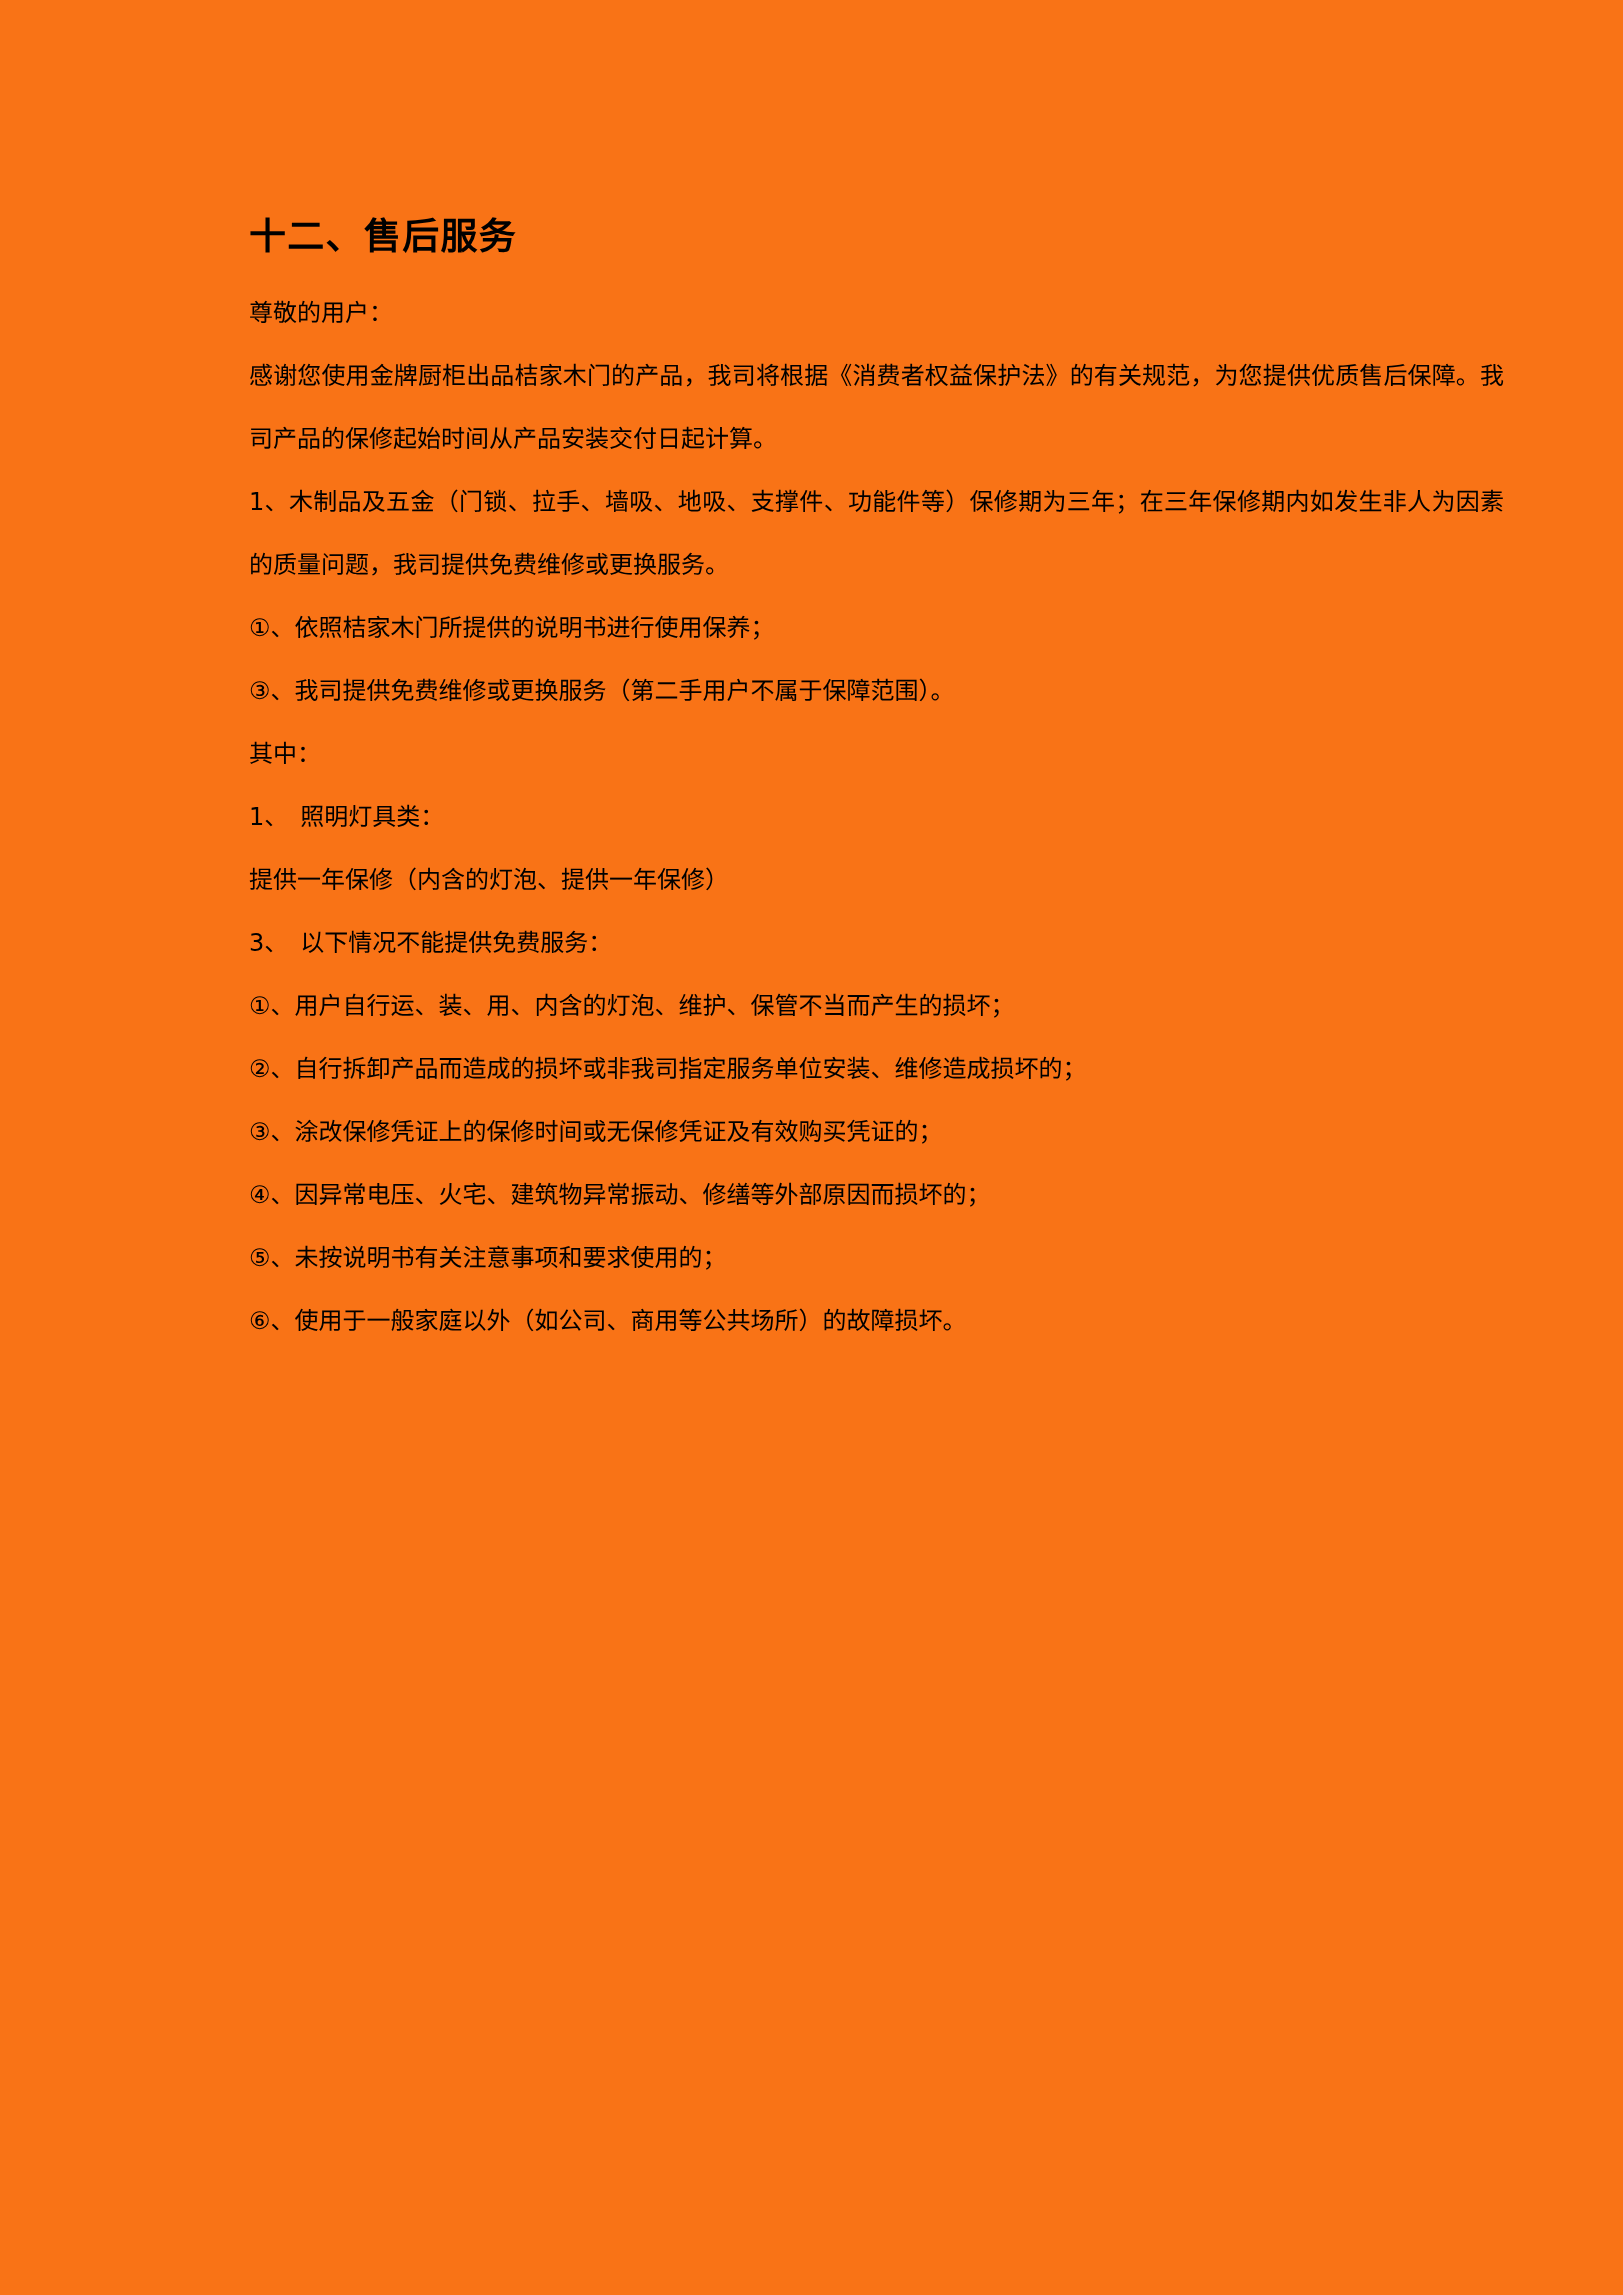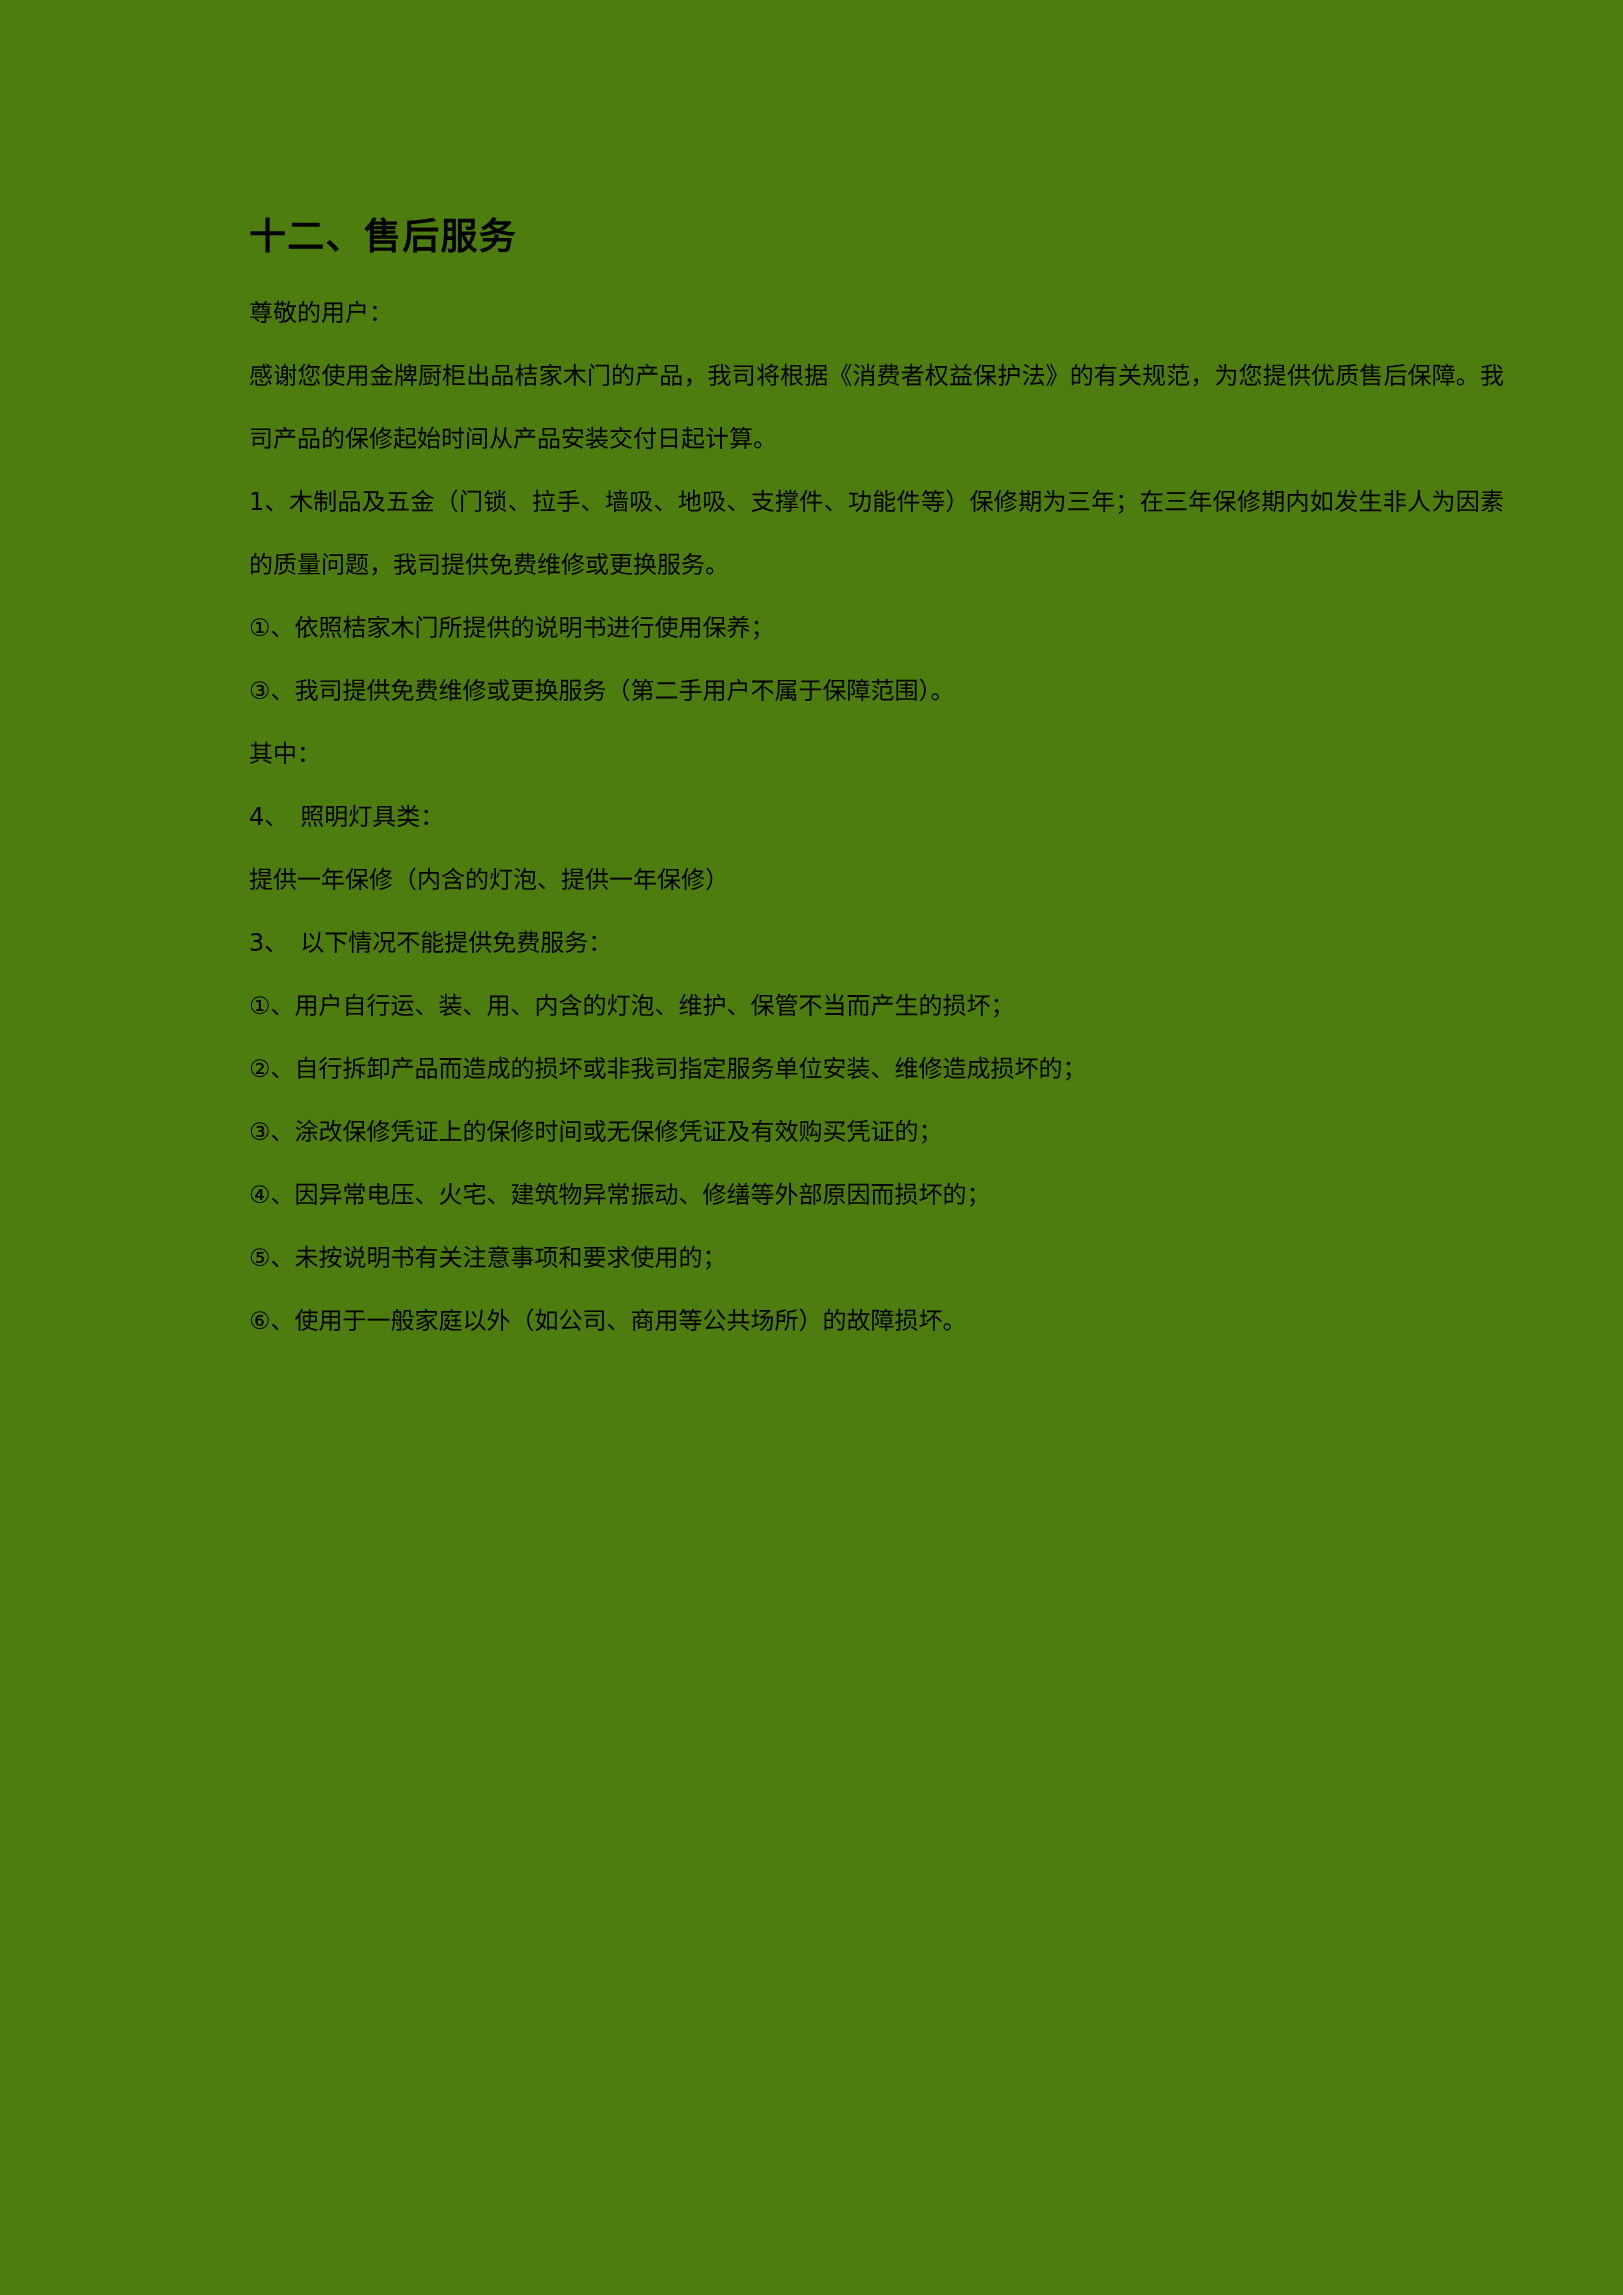--- a/index.html
+++ b/index.html
@@ -5,21 +5,21 @@
   
   html, body {
     margin: 0;
     padding: 0;
     background: #ffffff;
   }
   .page {
     position: relative;
     width: 1623px;
     height: 2295px;
-    background: #4d7c0f;
+    background: #f97316;
     color: #000000;
     font-family: "DejaVu Sans", "Liberation Sans", sans-serif;
     overflow: hidden;
   }
   .content {
     position: absolute;
     left: 249px;
     top: 205px;
     width: 1255px;
   }
@@ -51,21 +51,21 @@
 <div class="page">
   <div class="content">
     <h1 class="doc-title">十二、售后服务</h1>
     <div id="paragraphs">
         <p class="para">尊敬的用户：</p>
         <p class="para">感谢您使用金牌厨柜出品桔家木门的产品，我司将根据《消费者权益保护法》的有关规范，为您提供优质售后保障。我司产品的保修起始时间从产品安装交付日起计算。</p>
         <p class="para">1、木制品及五金（门锁、拉手、墙吸、地吸、支撑件、功能件等）保修期为三年；在三年保修期内如发生非人为因素的质量问题，我司提供免费维修或更换服务。</p>
         <p class="para">①、依照桔家木门所提供的说明书进行使用保养；</p>
         <p class="para">③、我司提供免费维修或更换服务（第二手用户不属于保障范围）。</p>
         <p class="para">其中：</p>
-        <p class="para">4、　照明灯具类：</p>
+        <p class="para">1、　照明灯具类：</p>
         <p class="para">提供一年保修（内含的灯泡、提供一年保修）</p>
         <p class="para">3、　以下情况不能提供免费服务：</p>
         <p class="para">①、用户自行运、装、用、内含的灯泡、维护、保管不当而产生的损坏；</p>
         <p class="para">②、自行拆卸产品而造成的损坏或非我司指定服务单位安装、维修造成损坏的；</p>
         <p class="para">③、涂改保修凭证上的保修时间或无保修凭证及有效购买凭证的；</p>
         <p class="para">④、因异常电压、火宅、建筑物异常振动、修缮等外部原因而损坏的；</p>
         <p class="para">⑤、未按说明书有关注意事项和要求使用的；</p>
         <p class="para">⑥、使用于一般家庭以外（如公司、商用等公共场所）的故障损坏。</p>
       </div>
   </div>

